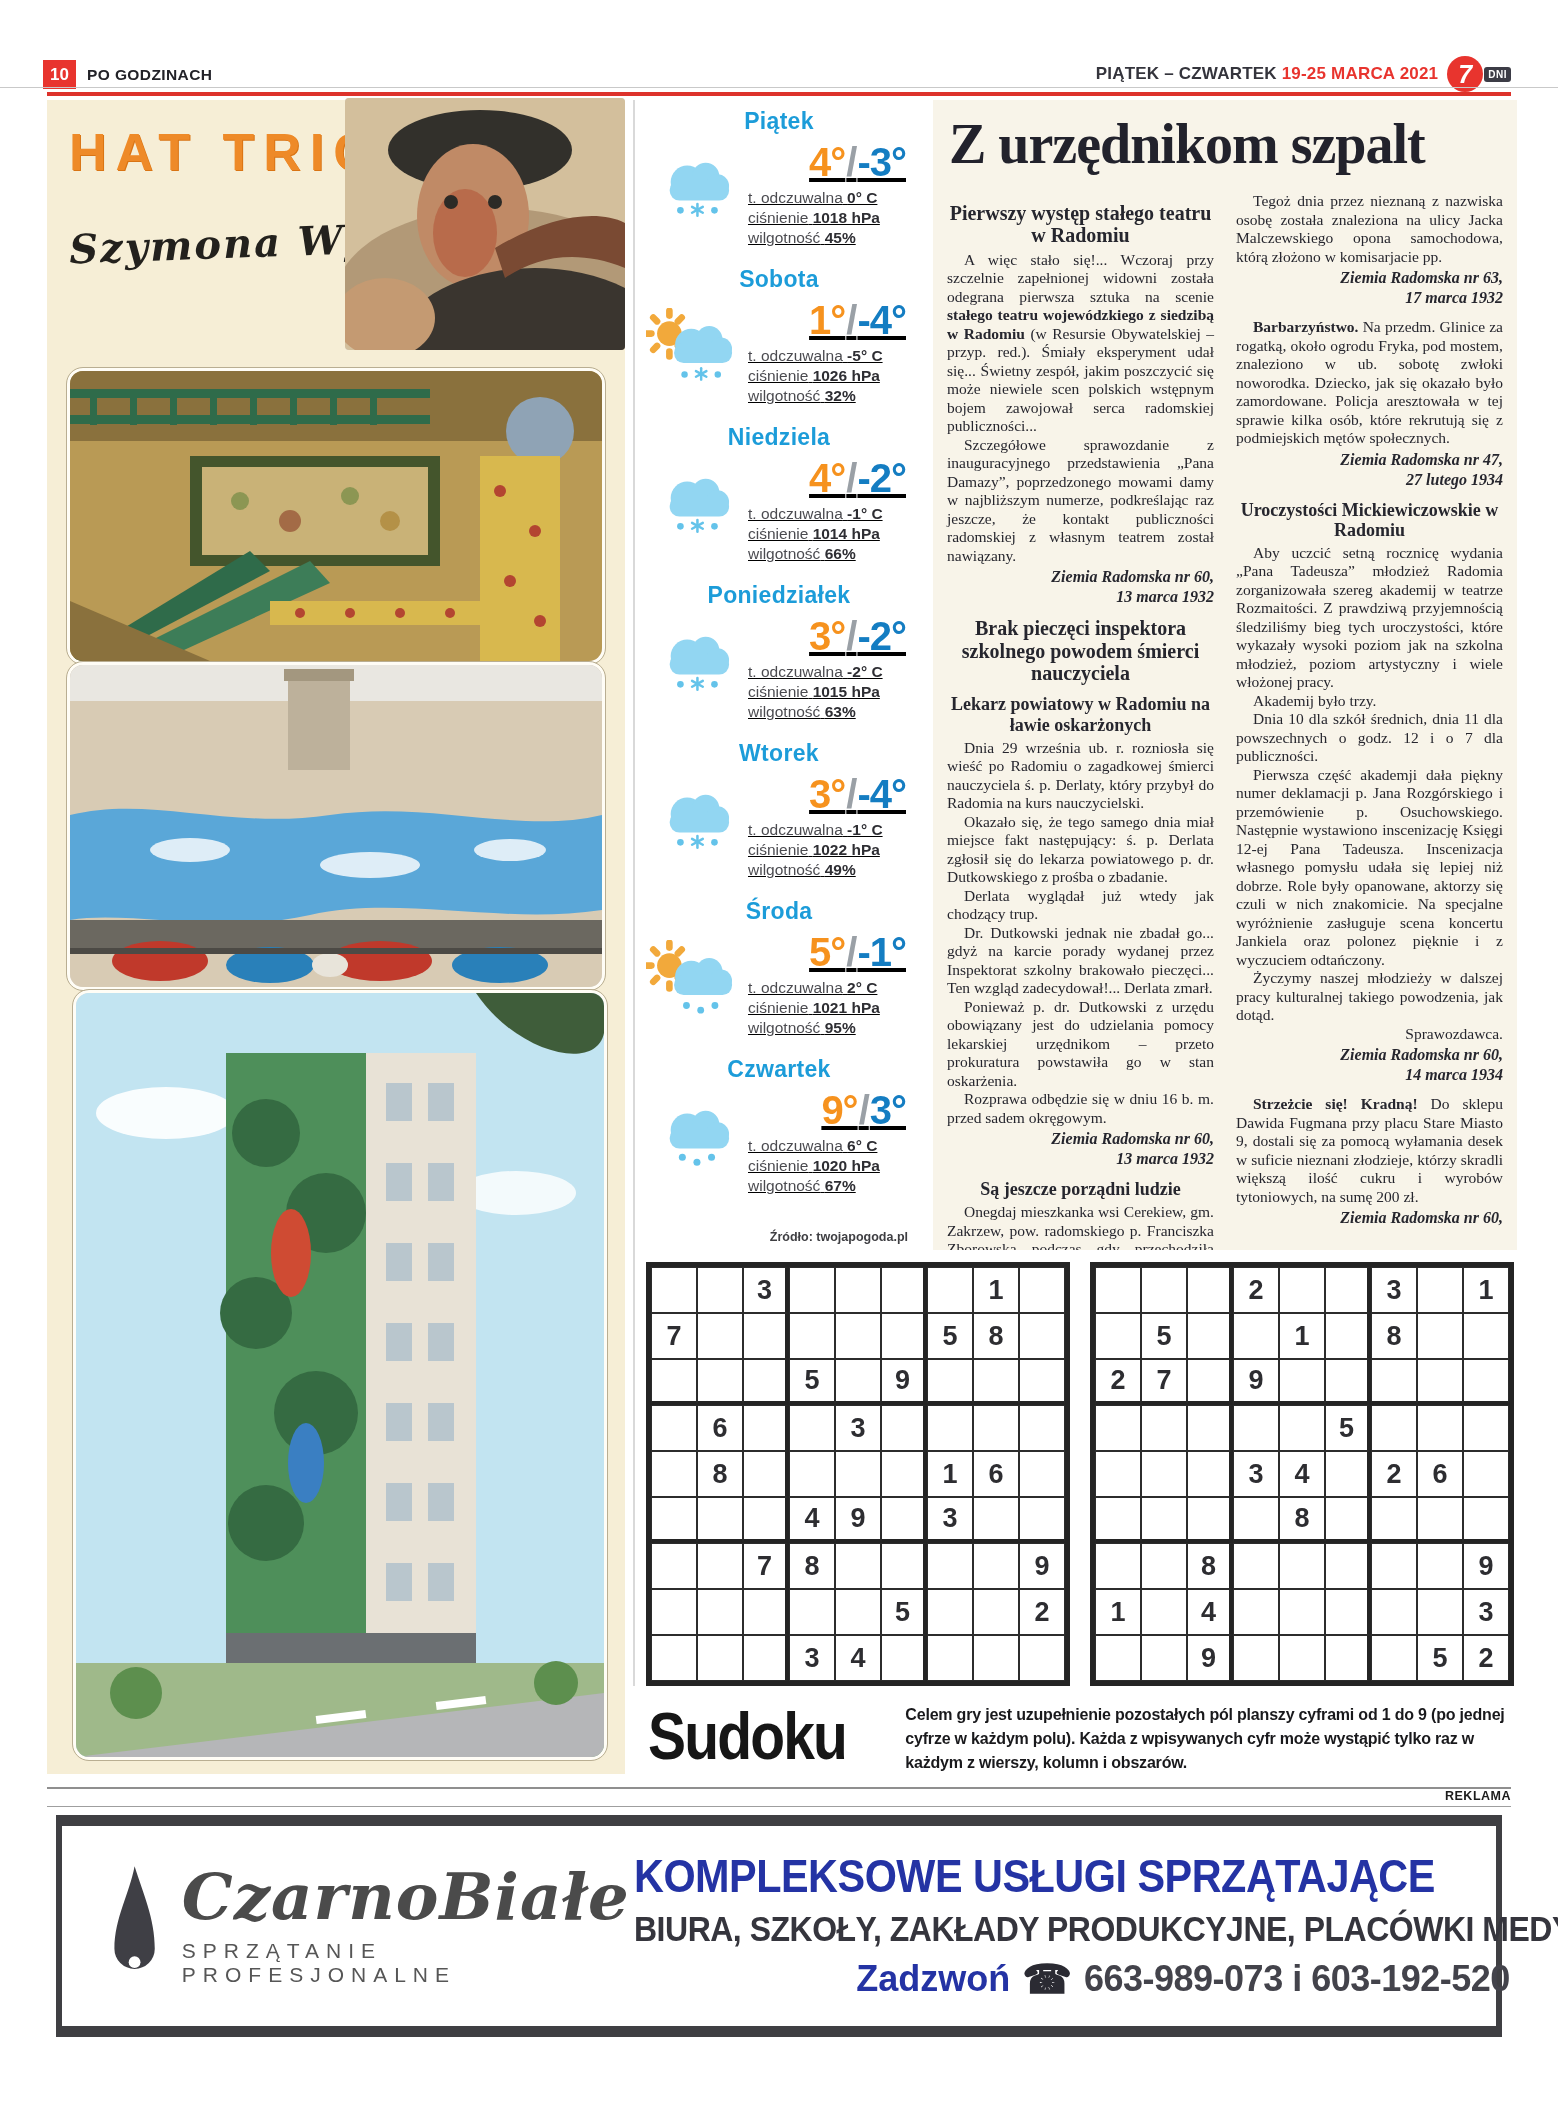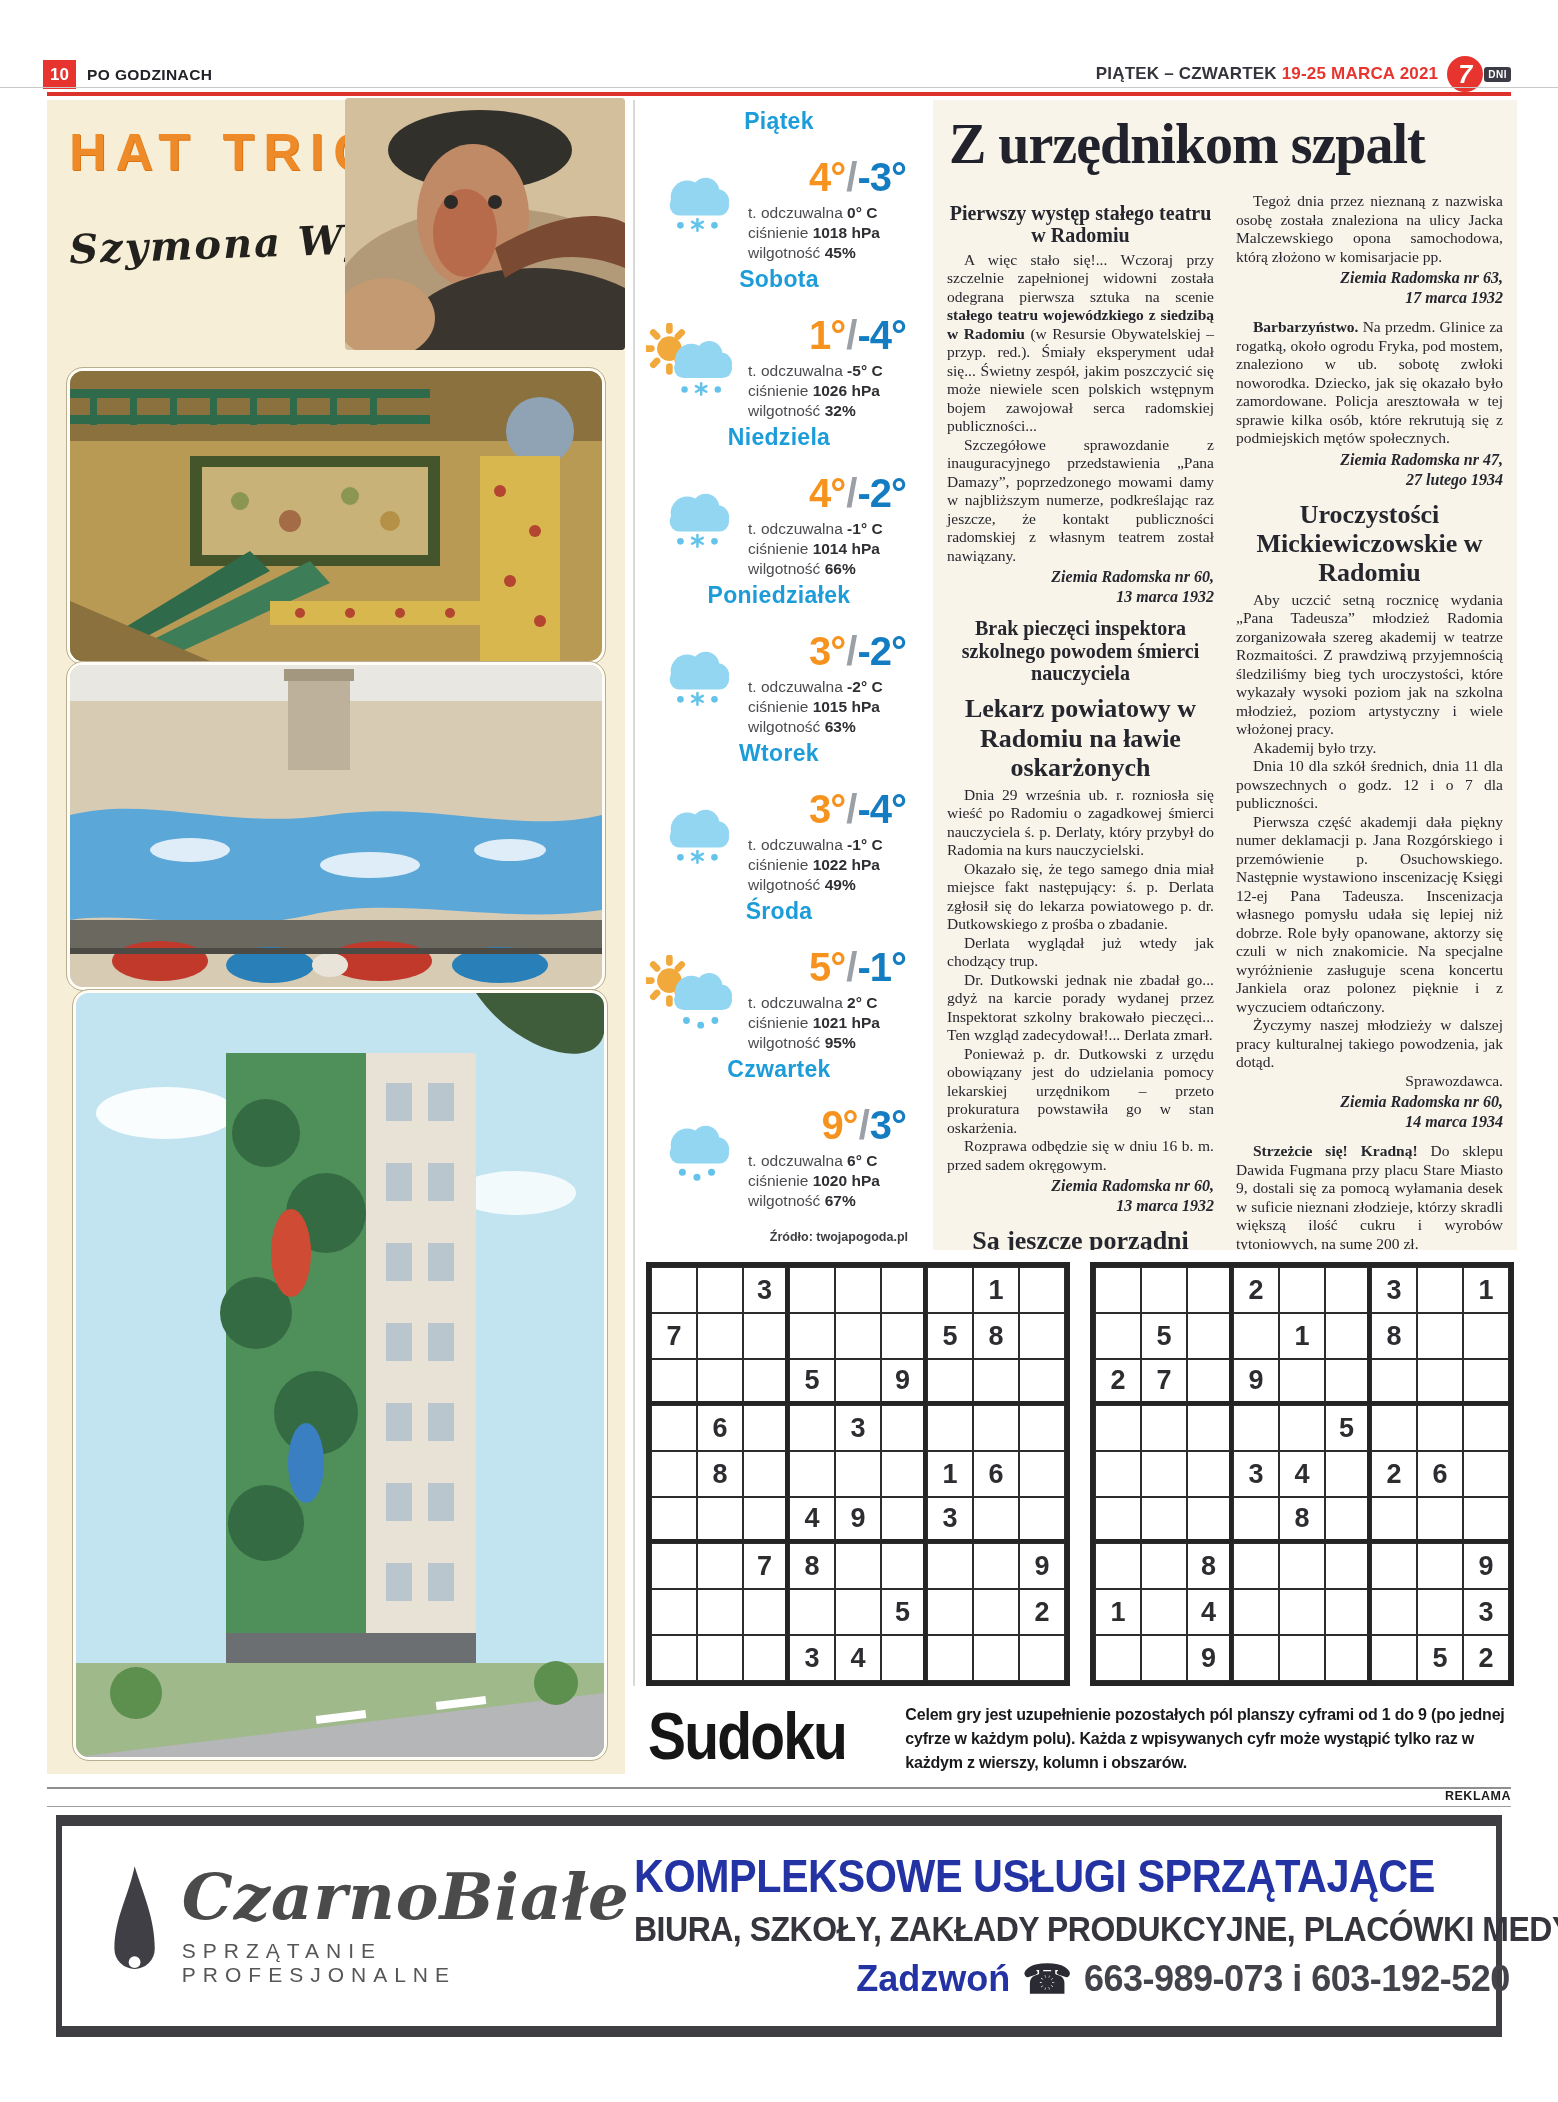--- a/index.html
+++ b/index.html
@@ -33,39 +33,39 @@
   .portrait{left:298px;top:-2px;width:280px;height:252px;border:none;outline:none;border-radius:4px;}
   .ph1{left:20px;top:268px;width:532px;height:290px;}
   .ph2{left:20px;top:562px;width:532px;height:322px;}
   .ph3{left:26px;top:890px;width:528px;height:764px;}
 
   
   .vdivider{position:absolute;left:633px;top:100px;width:2px;height:1586px;background:#d9d9d9;}
   .weather{position:absolute;left:646px;top:108px;width:266px;}
   .wday{height:158px;}
   .wlabel{text-align:center;font-weight:700;font-size:23px;color:#1c9cd9;letter-spacing:.3px;}
-  .wrow{display:flex;margin-top:20px;}
+  .wrow{display:flex;margin-top:5px;text-decoration:underline;}
   .wicon{width:102px;padding-top:10px;}
   .wright{flex:1;}
   .wtemp{text-align:right;font-weight:700;font-size:40px;padding-right:6px;letter-spacing:-1px;}
   .t-high{color:#f6921e;} .t-slash{color:#9aa0a6;padding:0 1px;} .t-low{color:#147dc2;}
   .wdet{margin-top:3px;font-size:15.5px;color:#4b4b50;line-height:20px;}
   .wdet b{color:#2e2e33;}
   .wsource{text-align:right;font-weight:700;font-size:12.5px;color:#3e3e42;margin-top:16px;padding-right:4px;}
 
   
   .article{position:absolute;left:933px;top:100px;width:584px;height:1150px;background:#f8f4e9;
            box-sizing:border-box;padding:10px 14px;overflow:hidden;
            font-family:"Liberation Serif",serif;color:#26262e;}
   .atitle{font-weight:700;font-size:56px;letter-spacing:-1px;color:#22222c;margin:2px 0 16px 2px;}
   .cols{display:flex;gap:22px;}
   .col{flex:1;min-width:0;font-size:15.5px;line-height:18.5px;text-align:justify;}
   .col p{margin:0;text-indent:17px;}
   .ahead{font-weight:700;text-align:center;text-indent:0 !important;line-height:1.12;margin:10px 0 4px;}
-  .ahead.h20{font-size:20px;} .ahead.h22{font-size:26px;}
+  .ahead.h20{font-size:20px;} .ahead.h22{font-size:18px;}
   .attrib{font:italic 700 16px "Liberation Serif",serif;text-align:right;line-height:1.25;margin:2px 0 10px;}
   .sig{text-align:right;font-size:15.5px;}
   .lead{font-weight:700;}
 
   
   .sgrid{position:absolute;top:1262px;display:grid;grid-template-columns:repeat(9,46px);
          grid-auto-rows:46px;border:5px solid #242424;background:#fff;}
   .scell{box-sizing:border-box;border:1px solid #2c2c2c;display:flex;align-items:center;justify-content:center;
          font-weight:700;font-size:27px;color:#2d2d31;font-family:"Liberation Sans",sans-serif;}
   .scell.br{border-right-width:4px;border-right-color:#242424;}

